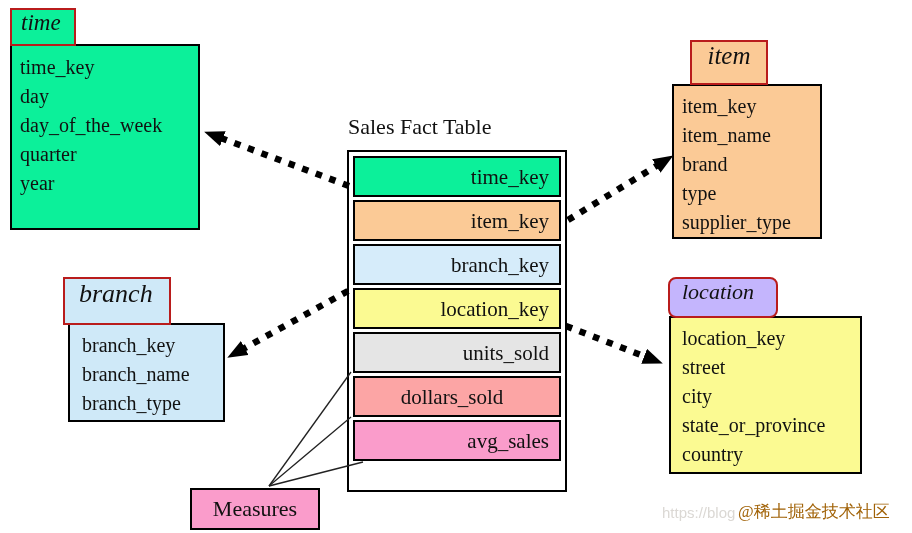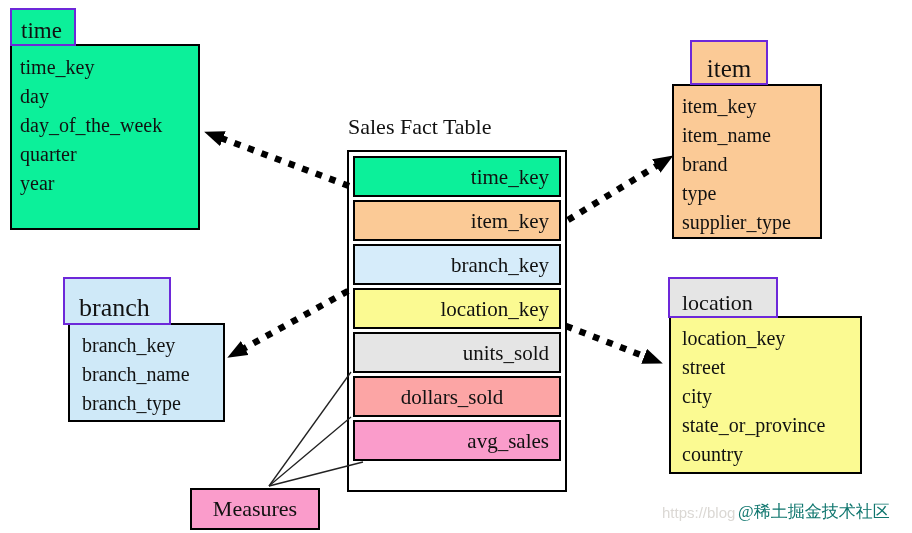--- a/index.html
+++ b/index.html
@@ -1,20 +1,20 @@
 <!DOCTYPE html>
 <html><head>
 <meta charset="utf-8">
 <style>
   html,body{margin:0;padding:0;}
   body{width:912px;height:533px;position:relative;background:#ffffff;overflow:hidden;
        font-family:"Liberation Serif", serif;color:#111;}
   .abs{position:absolute;box-sizing:border-box;}
   
-  .dim-tab{border:2px solid #6d28d9;z-index:3;display:flex;align-items:flex-end;}
+  .dim-tab{border:2px solid #b91c1c;z-index:3;display:flex;align-items:flex-start;font-style:italic;}
   .tab-time{left:10px;top:8px;width:66px;height:38px;font-size:23px;padding-left:9px;}
   .tab-item{left:690px;top:40px;width:78px;height:45px;font-size:25px;justify-content:center;}
   .tab-branch{left:63px;top:277px;width:108px;height:48px;font-size:26px;padding-left:14px;}
   .tab-location{left:668px;top:277px;width:110px;height:41px;font-size:22px;padding-left:12px;}
   
   .dim-body{border:2px solid #000;z-index:2;font-size:20px;line-height:29px;}
   .body-time{left:10px;top:44px;width:190px;height:186px;padding:7px 0 0 8px;}
   .body-item{left:672px;top:84px;width:150px;height:155px;padding:6px 0 0 8px;}
   .body-branch{left:68px;top:323px;width:157px;height:99px;padding:6px 0 0 12px;}
   .body-location{left:669px;top:316px;width:193px;height:158px;padding:6px 0 0 11px;}
@@ -26,21 +26,21 @@
             line-height:39px;text-align:right;padding-right:10px;box-sizing:border-box;}
   
   .measures-box{left:190px;top:488px;width:130px;height:42px;border:2px solid #000;
                 display:flex;align-items:center;justify-content:center;font-size:22px;z-index:2;}
   
   .overlay{left:0;top:0;width:912px;height:533px;z-index:4;pointer-events:none;}
   
   .watermark{left:640px;top:500px;width:270px;height:26px;z-index:1;}
   .wm-url{position:absolute;left:22px;top:4px;font-family:"Liberation Sans",sans-serif;
           font-size:15px;color:#dbd8d4;}
-  .wm-cn{position:absolute;left:98px;top:0;font-size:17px;color:#0f766e;}
+  .wm-cn{position:absolute;left:98px;top:0;font-size:17px;color:#a16207;}
 </style>
 </head>
 <body>
 
 <div class="abs dim-tab tab-time" style="background-color: rgb(12, 240, 154);">
   <span>time</span>
 </div>
 <div class="abs dim-body body-time" style="background-color: rgb(12, 240, 154);">
     <div>time_key</div>
     <div>day</div>
@@ -62,21 +62,21 @@
 
 <div class="abs dim-tab tab-branch" style="background-color: rgb(207, 233, 248);">
   <span>branch</span>
 </div>
 <div class="abs dim-body body-branch" style="background-color: rgb(207, 233, 248);">
     <div>branch_key</div>
     <div>branch_name</div>
     <div>branch_type</div>
   </div>
 
-<div class="abs dim-tab tab-location" style="background-color: #e5e5e5;">
+<div class="abs dim-tab tab-location" style="background-color: #c4b5fd; border-radius: 8px;">
   <span>location</span>
 </div>
 <div class="abs dim-body body-location" style="background-color: rgb(251, 250, 146);">
     <div>location_key</div>
     <div>street</div>
     <div>city</div>
     <div>state_or_province</div>
     <div>country</div>
   </div>
 

